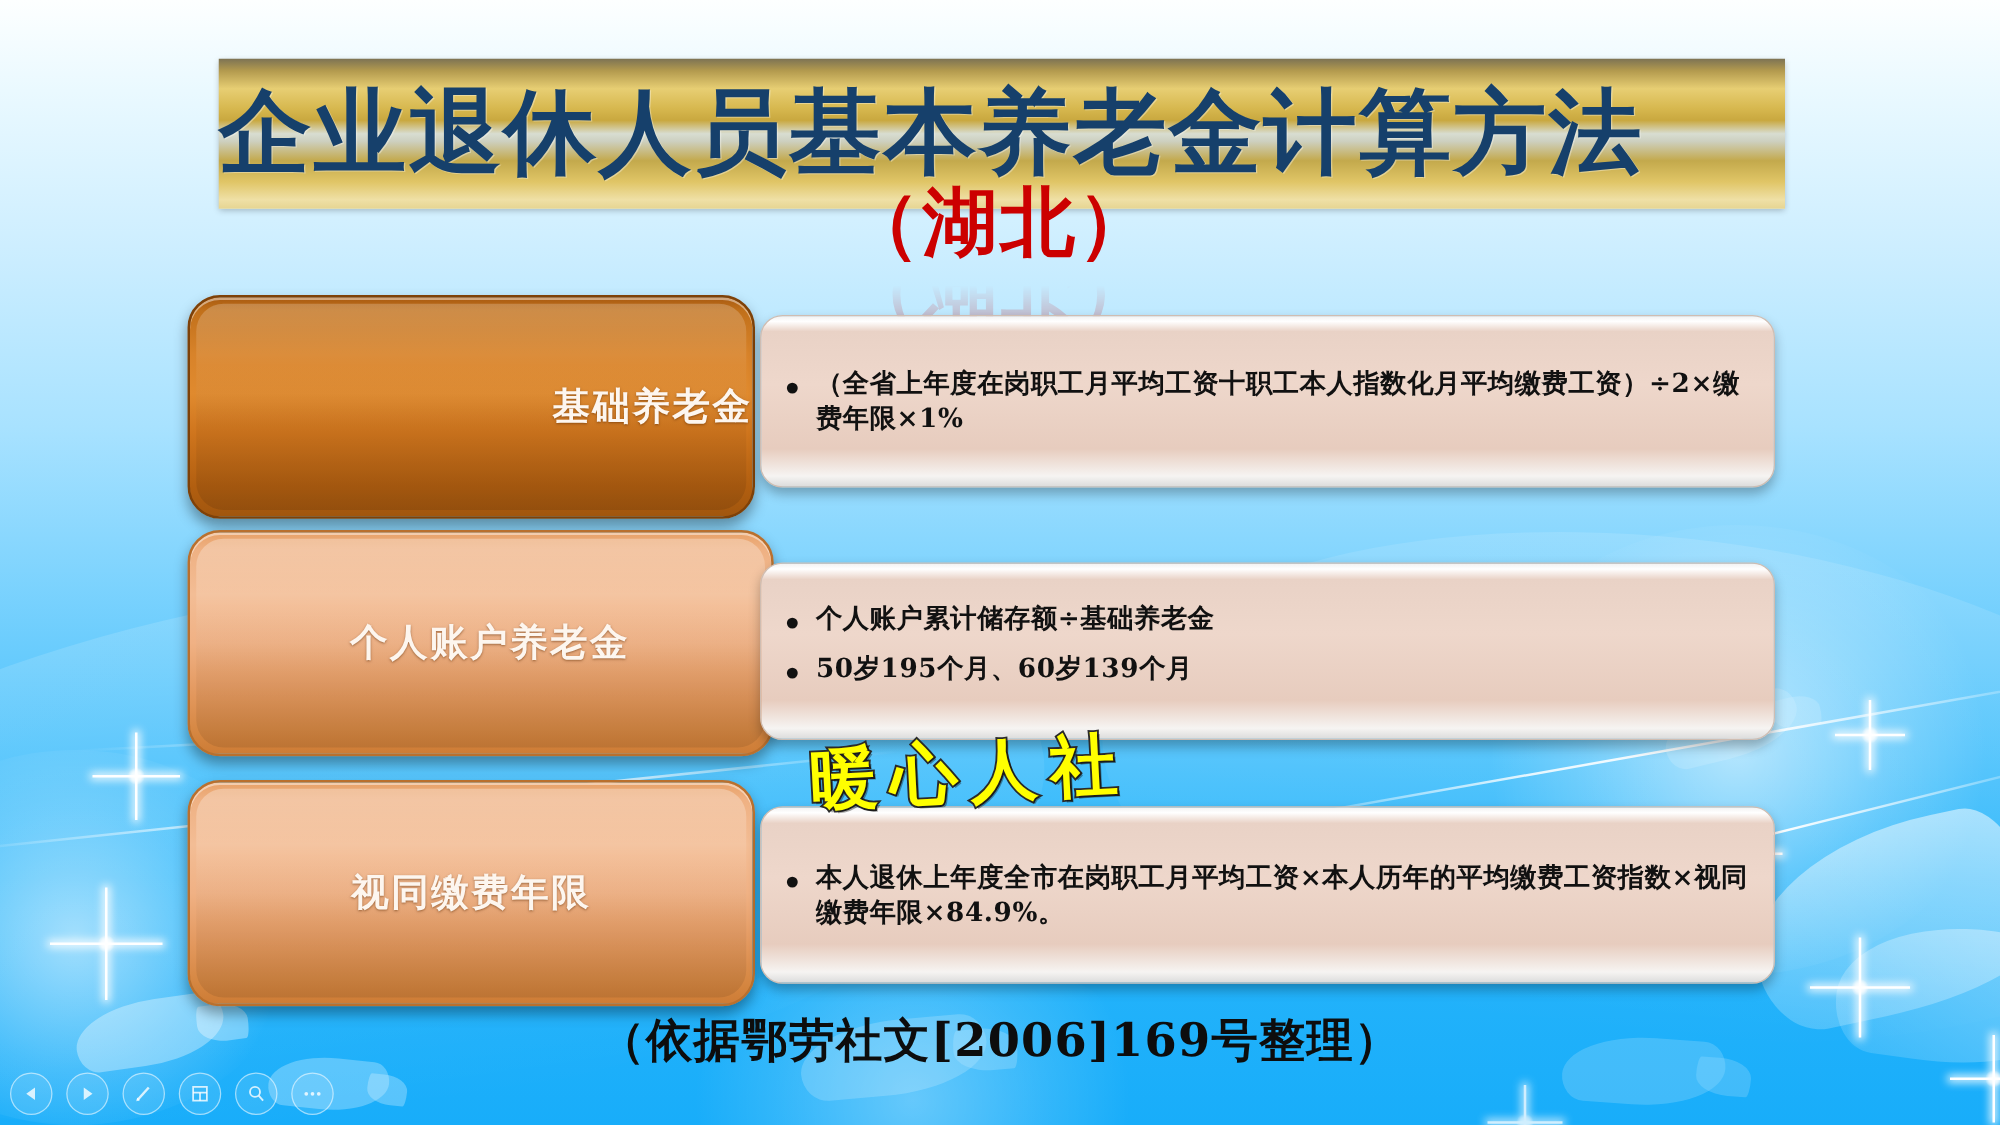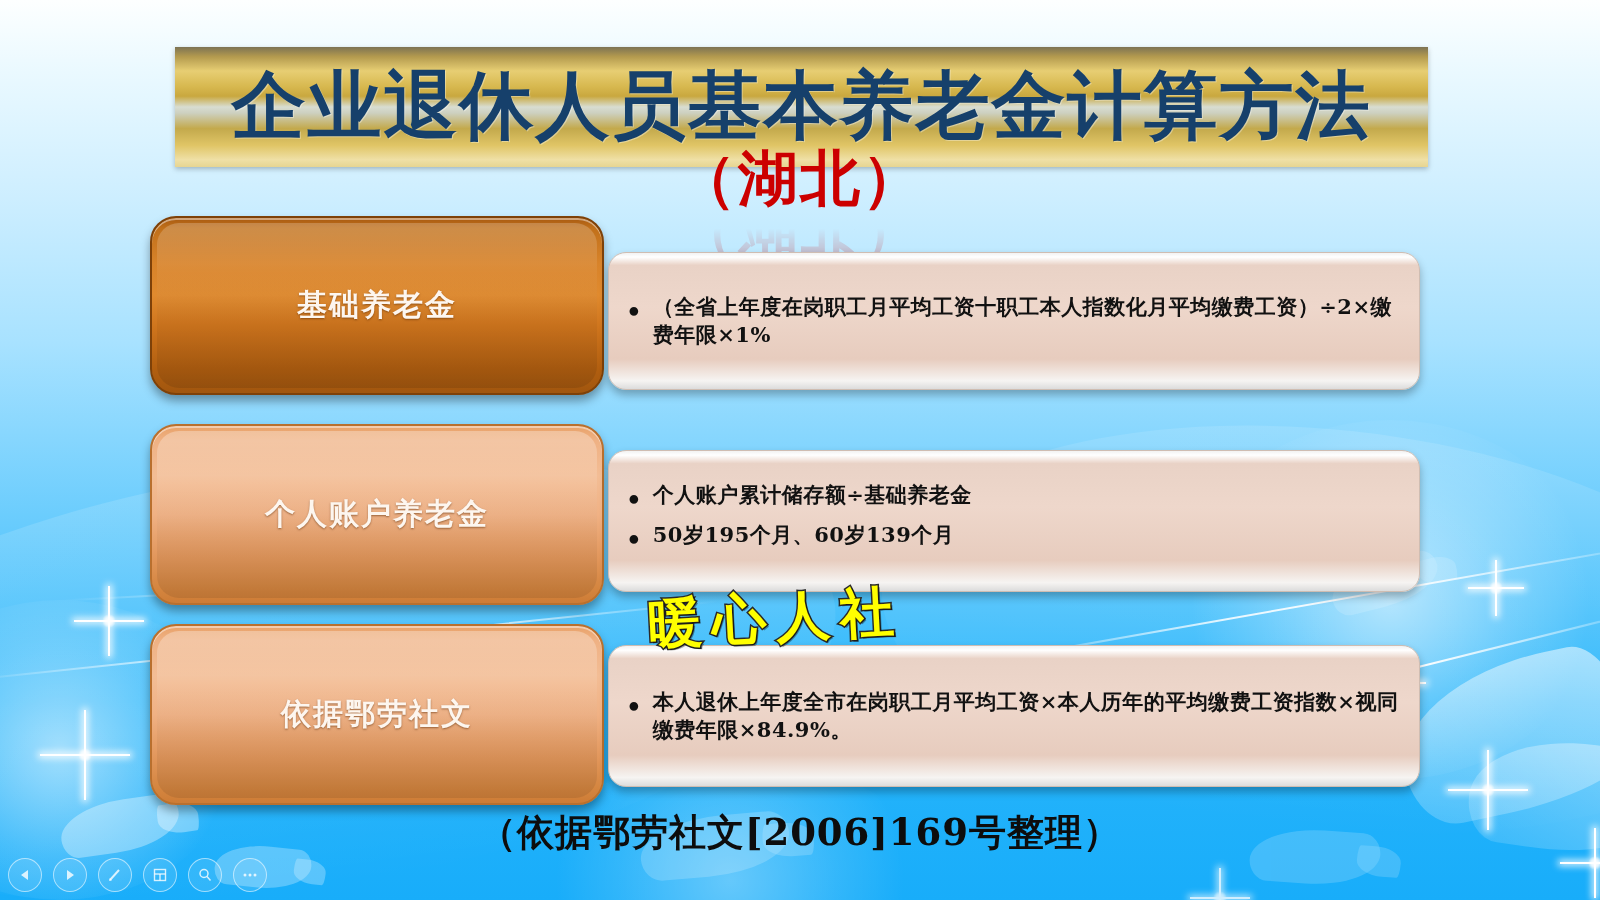--- a/index.html
+++ b/index.html
@@ -68,21 +68,21 @@
        #d8ddd1 50%,
        #cdd0c0 55%,
        #c3a94c 68%,
        #e0c566 82%,
        #efe0a6 94%,
        #e6d592 100%);
     box-shadow:0 2px 5px rgba(0,0,0,.25);
   }
   .title-text{
     position:absolute;left:0;right:0;top:50%;transform:translateY(-50%);
-    text-align:center;
+    text-align:left;
     font-family:"DejaVu Serif","Liberation Serif",serif;
     font-size:74px;font-weight:700;letter-spacing:2px;
     color:#16406b;
     text-shadow:1px 1px 0 rgba(255,255,255,.35);
     white-space:nowrap;
   }
 
   
   .subtitle-wrap{
     position:absolute;left:0;right:0;top:148px;text-align:center;
@@ -258,57 +258,57 @@
   <div class="title-banner">
     <div class="title-text">企业退休人员基本养老金计算方法</div>
   </div>
 
   <div class="subtitle-wrap">
     <div class="subtitle">（湖北）</div>
     <div class="subtitle-reflection">（湖北）</div>
   </div>
 
   <div class="row">
-    <div class="label-box label-dark" style="left:150px;top:216px;width:450px;height:175px;">
+    <div class="label-box label-dark" style="left:150px;top:236px;width:450px;height:175px;justify-content:flex-end;">
       <span class="inner"></span>
       <span class="label-text">基础养老金</span>
     </div>
     <div class="content-box" style="left:608px;top:252px;width:810px;height:136px;">
       <div class="content-inner">
         <div class="bullet-line">
           <span class="bullet-dot">•</span>
           <span class="bullet-text">（全省上年度在岗职工月平均工资十职工本人指数化月平均缴费工资）÷2×缴费年限×1%</span>
         </div>
       </div>
     </div>
   </div>
 
   <div class="row">
-    <div class="label-box label-light" style="left:150px;top:424px;width:450px;height:177px;">
+    <div class="label-box label-light" style="left:150px;top:424px;width:450px;height:177px;padding-left:15px;">
       <span class="inner"></span>
       <span class="label-text">个人账户养老金</span>
     </div>
     <div class="content-box" style="left:608px;top:450px;width:810px;height:140px;">
       <div class="content-inner">
         <div class="bullet-line">
           <span class="bullet-dot">•</span>
           <span class="bullet-text">个人账户累计储存额÷基础养老金</span>
         </div>
         <div class="bullet-line">
           <span class="bullet-dot">•</span>
           <span class="bullet-text">50岁195个月、60岁139个月</span>
         </div>
       </div>
     </div>
   </div>
 
   <div class="row">
     <div class="label-box label-light" style="left:150px;top:624px;width:450px;height:177px;">
       <span class="inner"></span>
-      <span class="label-text">依据鄂劳社文</span>
+      <span class="label-text">视同缴费年限</span>
     </div>
     <div class="content-box" style="left:608px;top:645px;width:810px;height:140px;">
       <div class="content-inner">
         <div class="bullet-line">
           <span class="bullet-dot">•</span>
           <span class="bullet-text">本人退休上年度全市在岗职工月平均工资×本人历年的平均缴费工资指数×视同缴费年限×84.9%。</span>
         </div>
       </div>
     </div>
   </div>

